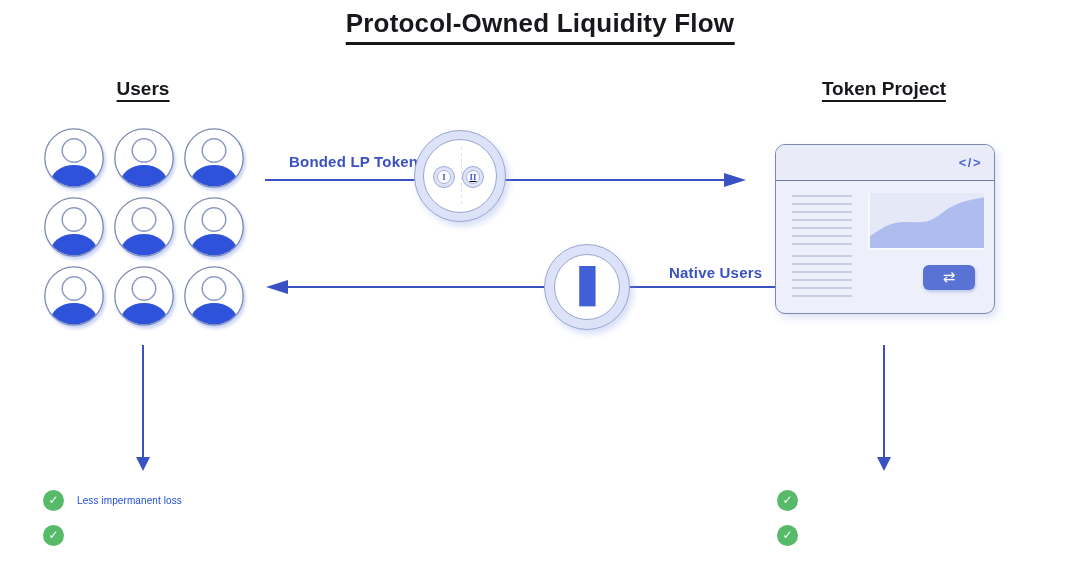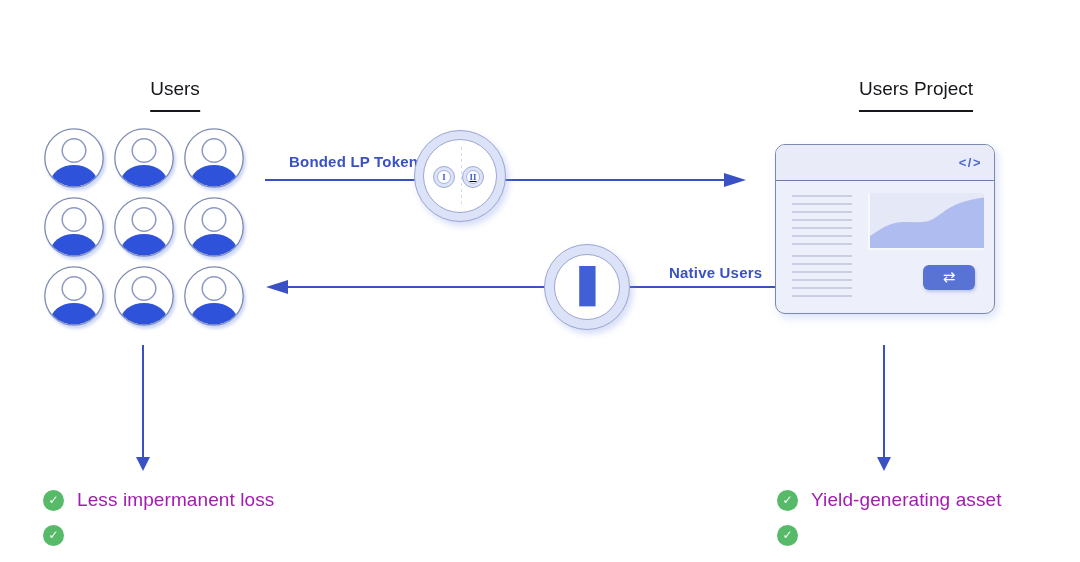--- a/index.html
+++ b/index.html
@@ -20,22 +20,22 @@
     --swapbtn:#5873d3;
   }
   *{margin:0;padding:0;box-sizing:border-box;}
   body{background:#fff;font-family:"Liberation Sans",sans-serif;}
   .stage{position:relative;width:1080px;height:562px;background:#ffffff;overflow:hidden;}
 
   .page-title{position:absolute;top:8px;left:50%;transform:translateX(-50%);
     font-size:26px;font-weight:800;color:var(--ink);letter-spacing:.2px;
     border-bottom:3px solid var(--ink);padding-bottom:3px;white-space:nowrap;}
   .col-header{position:absolute;top:78px;transform:translateX(-50%);
-    font-size:19px;font-weight:400;color:var(--ink);
-    border-bottom:2.5px solid var(--ink);padding-bottom:10px;white-space:nowrap;margin-left:32px;}
+    font-size:19px;font-weight:700;color:var(--ink);
+    border-bottom:2.5px solid var(--ink);padding-bottom:0;white-space:nowrap;}
   .users-header{left:143px;}
   .defi-header{left:884px;}
 
   
   .avatar-grid{position:absolute;left:43px;top:127px;display:grid;
     grid-template-columns:repeat(3,62px);gap:7px 8px;}
   .avatar svg{display:block;filter:drop-shadow(2.5px 3px 1.5px rgba(120,150,235,.38));}
 
   
   .hline{position:absolute;height:1.8px;background:var(--accent);}
@@ -93,30 +93,31 @@
   .swap-glyph{font-family:"DejaVu Sans",sans-serif;color:#fff;font-size:15px;line-height:1;}
 
   
   .checklist{position:absolute;top:489px;list-style:none;}
   .left-list{left:43px;}
   .right-list{left:777px;}
   .check-item{display:flex;align-items:center;gap:13px;height:22px;margin-bottom:13px;}
   .check-circle{width:21px;height:21px;border-radius:50%;background:var(--green);
     display:flex;align-items:center;justify-content:center;flex:0 0 auto;}
   .tick{font-family:"DejaVu Sans",sans-serif;color:#fff;font-size:12px;font-weight:700;line-height:1;}
-  .check-label{font-size:19px;color:#a21caf;letter-spacing:.1px;white-space:nowrap;}
+  .check-label{font-size:10px;color:#1d4ed8;letter-spacing:.1px;white-space:nowrap;}
 </style>
 </head>
 <body>
 
 <div class="stage">
 
+  <div class="page-title">Protocol-Owned Liquidity Flow</div>
 
   <div class="col-header users-header">Users</div>
-  <div class="col-header defi-header">Users Project</div>
+  <div class="col-header defi-header">Token Project</div>
 
   <div class="avatar-grid">
     <div class="avatar">
       <svg width="62" height="62" viewBox="0 0 62 62">
         <defs>
             <clipPath id="avclip">
               <circle cx="31" cy="31" r="28.5"></circle>
             </clipPath>
           </defs>
         <circle cx="31" cy="31" r="29.2" fill="#ffffff" stroke="#7e8ab0" stroke-width="1.3"></circle>
@@ -300,21 +301,20 @@
           <span class="tick">✓</span>
         </span>
     </li>
   </ul>
 
   <ul class="checklist right-list">
     <li class="check-item">
       <span class="check-circle">
           <span class="tick">✓</span>
         </span>
-      <span class="check-label">Yield-generating asset</span>
     </li>
     <li class="check-item">
       <span class="check-circle">
           <span class="tick">✓</span>
         </span>
     </li>
   </ul>
 
 </div>
 

